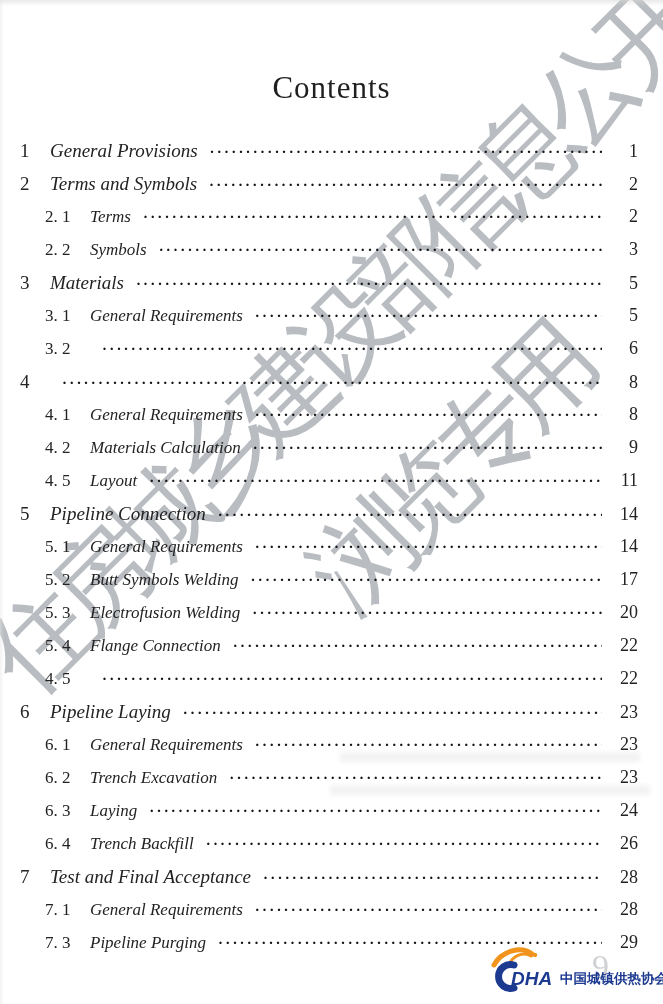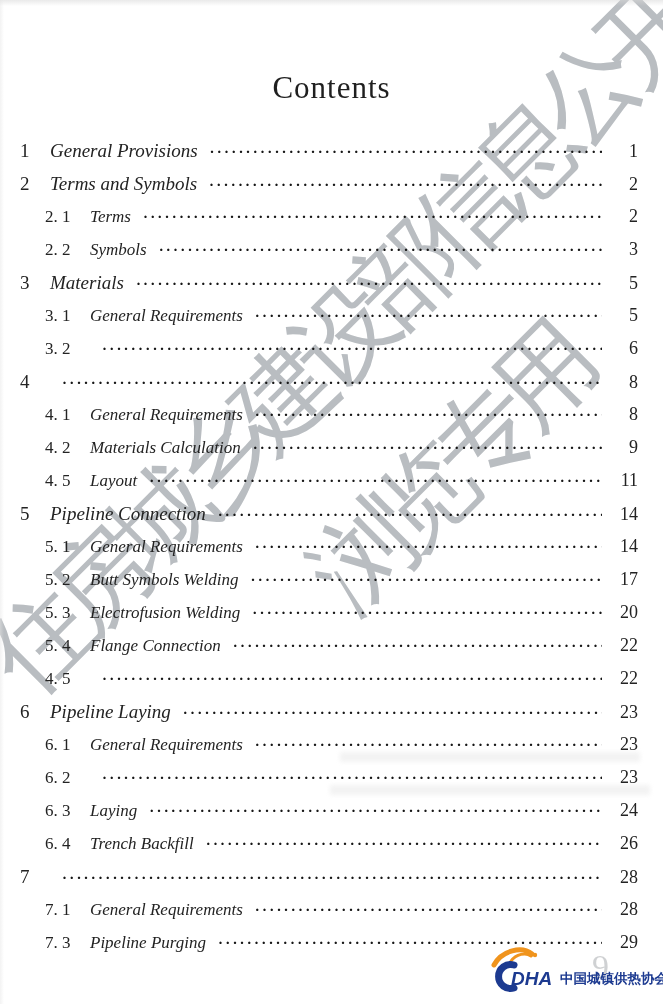--- a/index.html
+++ b/index.html
@@ -215,37 +215,39 @@
       <span class="pagenum">23</span>
     </div>
     <div class="toc-row lvl2">
       <span class="num">6. 1</span>
       <span class="label">General Requirements</span>
       <span class="dots">············································································································································</span>
       <span class="pagenum">23</span>
     </div>
     <div class="toc-row lvl2">
       <span class="num">6. 2</span>
+      <span class="label">Trench Excavation</span>
       <span class="dots">············································································································································</span>
       <span class="pagenum">23</span>
     </div>
     <div class="toc-row lvl2">
       <span class="num">6. 3</span>
       <span class="label">Laying</span>
       <span class="dots">············································································································································</span>
       <span class="pagenum">24</span>
     </div>
     <div class="toc-row lvl2">
       <span class="num">6. 4</span>
       <span class="label">Trench Backfill</span>
       <span class="dots">············································································································································</span>
       <span class="pagenum">26</span>
     </div>
     <div class="toc-row lvl1">
       <span class="num">7</span>
+      <span class="label">Test and Final Acceptance</span>
       <span class="dots">············································································································································</span>
       <span class="pagenum">28</span>
     </div>
     <div class="toc-row lvl2">
       <span class="num">7. 1</span>
       <span class="label">General Requirements</span>
       <span class="dots">············································································································································</span>
       <span class="pagenum">28</span>
     </div>
     <div class="toc-row lvl2">

